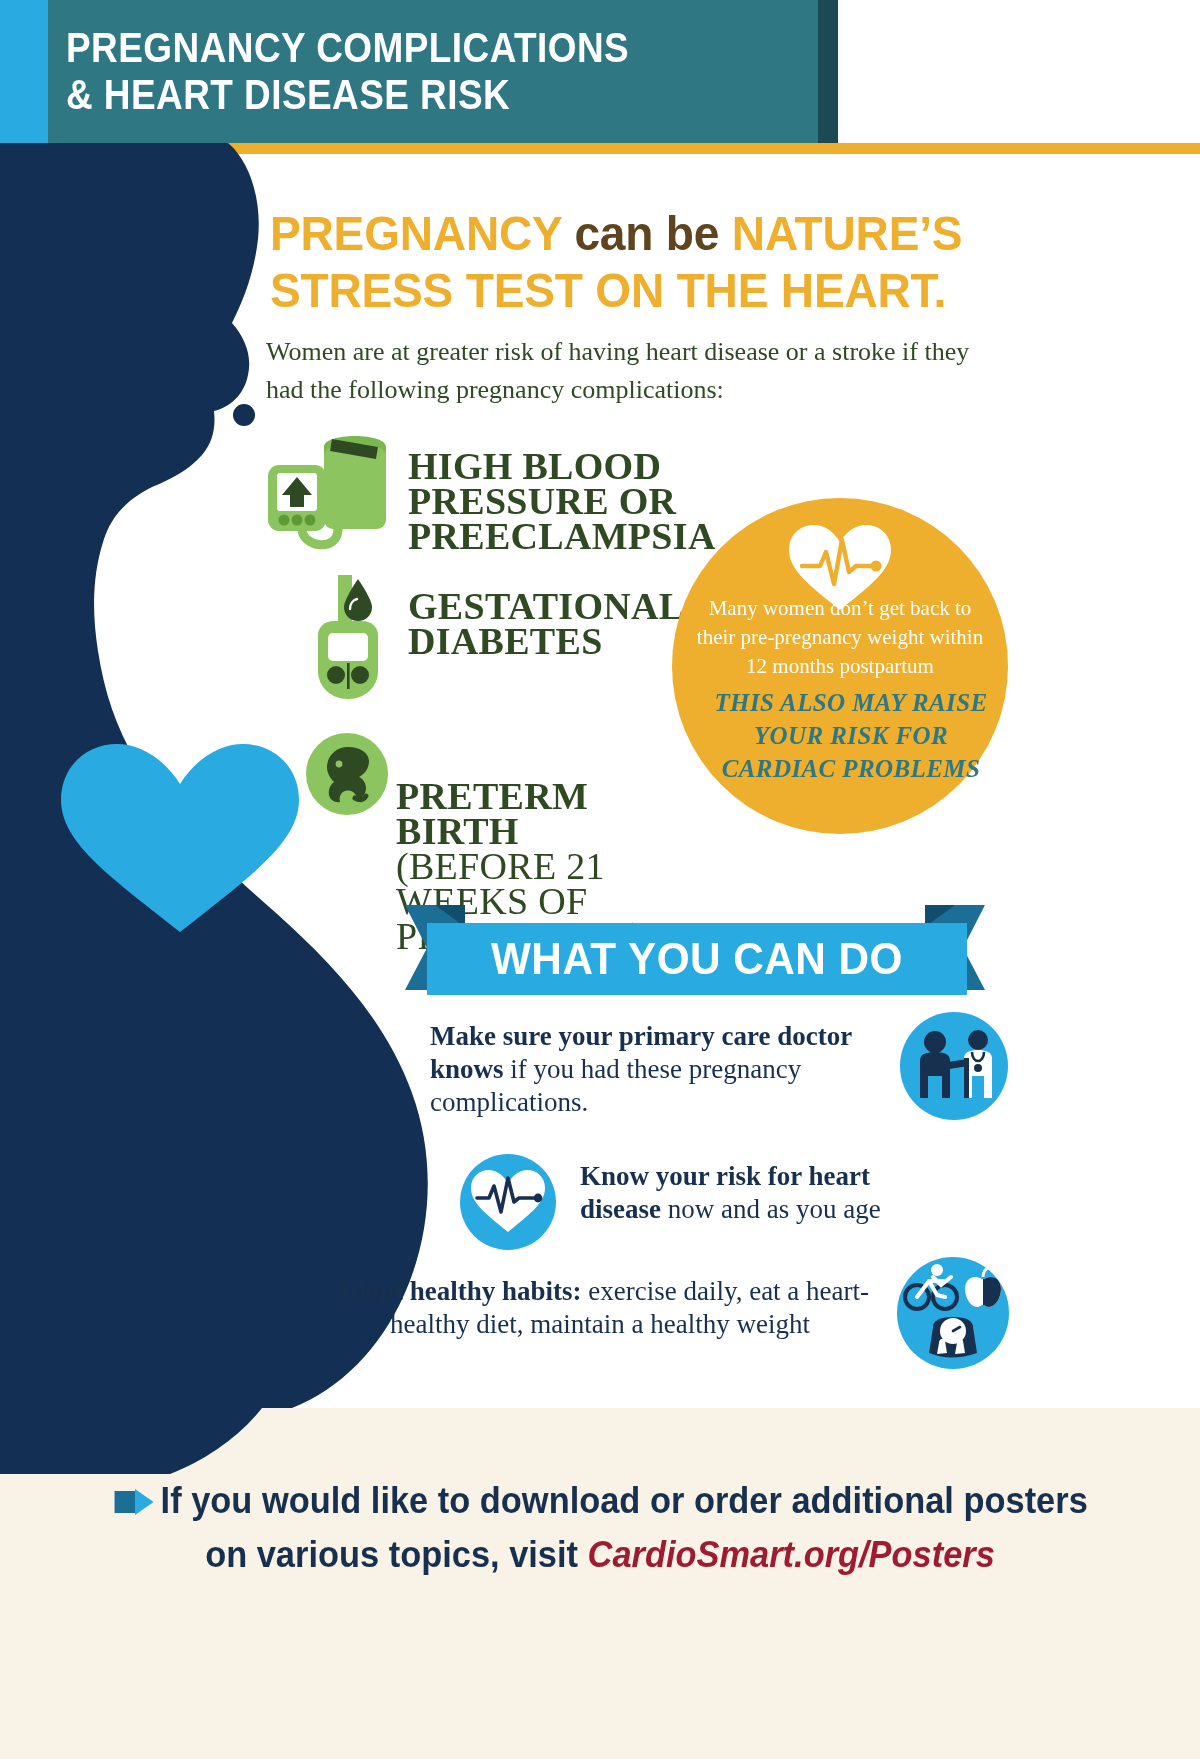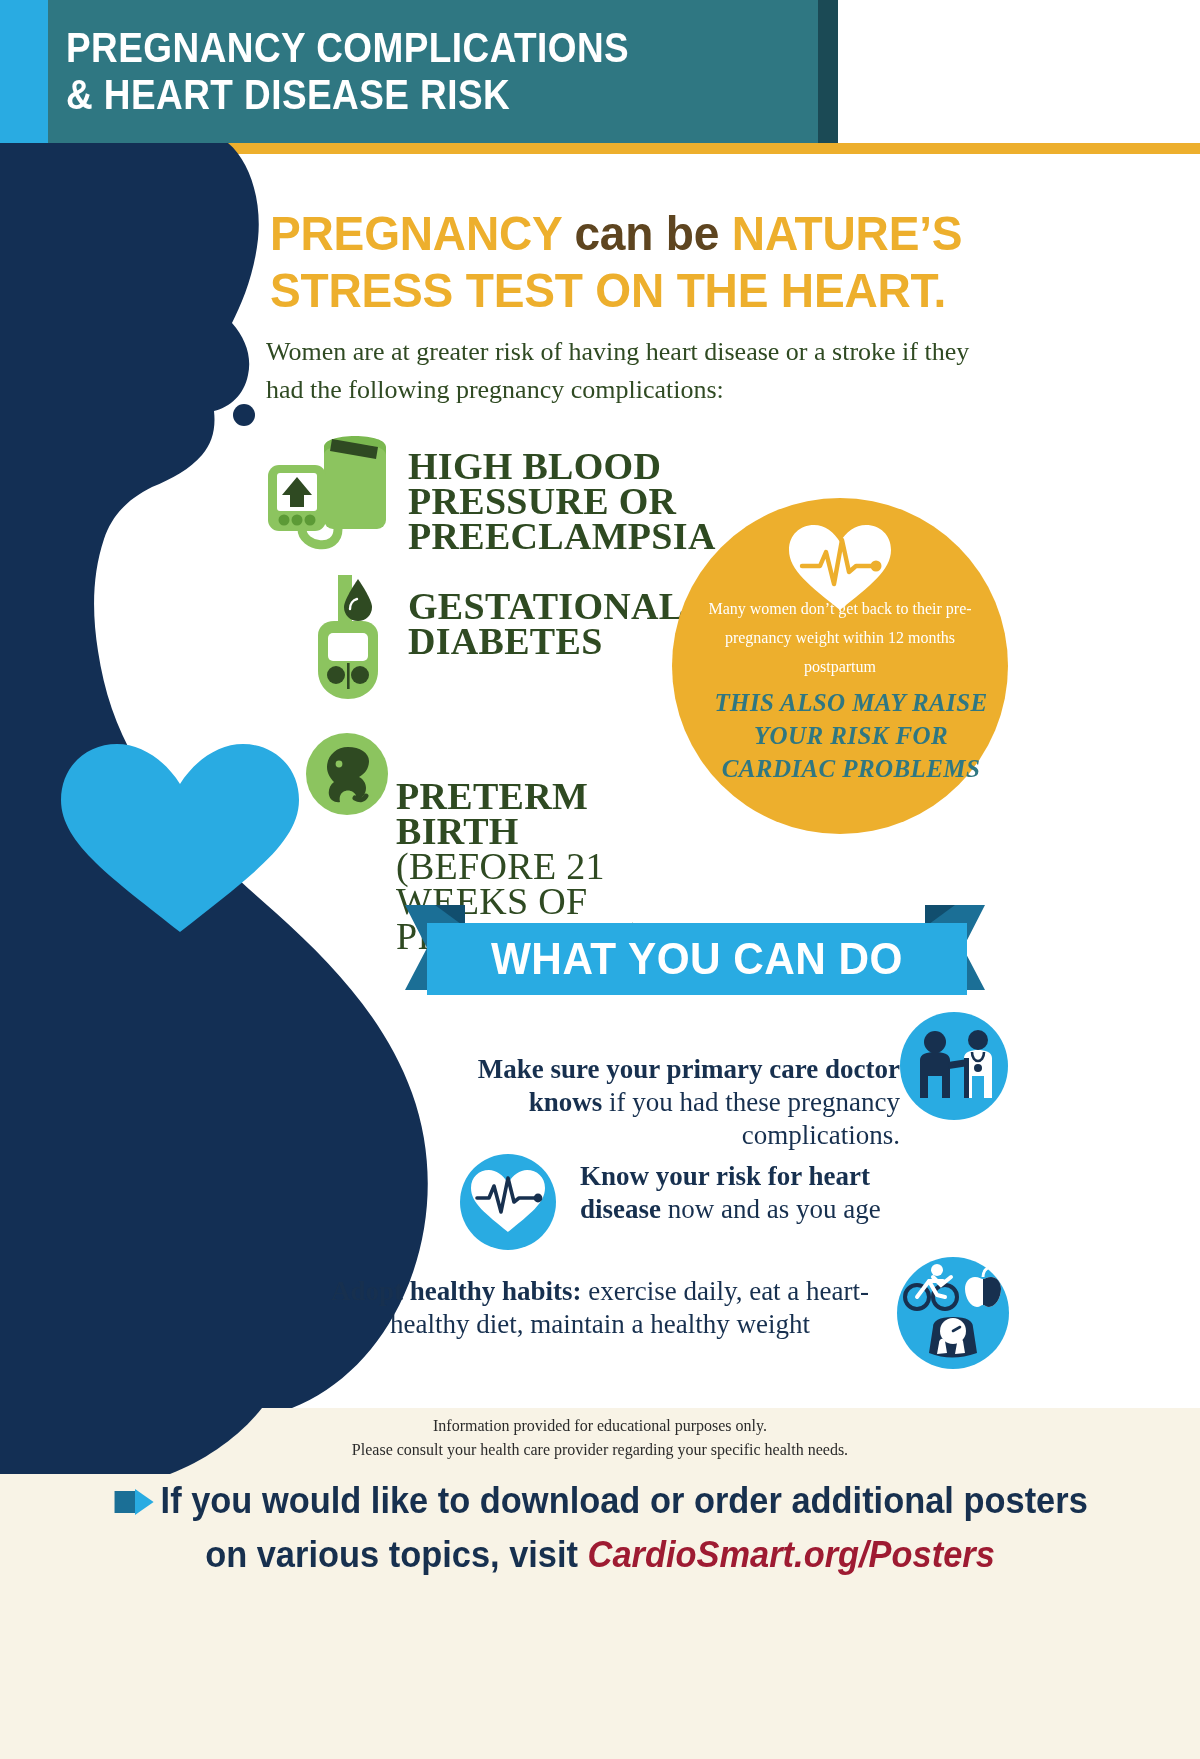--- a/index.html
+++ b/index.html
@@ -83,21 +83,21 @@
 
   
   .orange-circle{
     position:absolute;left:672px;top:498px;width:336px;height:336px;
     background:#edaf2d;border-radius:50%;
   }
   .oc-heart{position:absolute;left:114px;top:24px;}
   .oc-serif{
     position:absolute;left:18px;top:96px;width:300px;text-align:center;
     font-family:"Liberation Serif",serif;color:#ffffff;
-    font-size:16px;line-height:29px;
+    font-size:21px;line-height:29px;
   }
   .oc-bold{
     position:absolute;left:29px;top:188px;width:300px;text-align:center;
     font-family:"Liberation Serif",serif;font-weight:bold;color:#2f7782;
     font-size:25px;line-height:33px;letter-spacing:0.4px;font-style:italic;
   }
 
   
   .banner-wrap{position:absolute;left:405px;top:905px;width:580px;height:95px;text-decoration:underline;}
   .banner-tail-l{position:absolute;left:0;top:0;width:60px;height:85px;}
@@ -111,21 +111,21 @@
   }
 
   
   .action{position:absolute;}
   .action-text{
     font-family:"Liberation Serif",serif;color:#17304f;
     font-size:27px;line-height:33px;
   }
   .action-text b{font-weight:bold;}
   #act1{left:430px;top:1020px;width:470px;}
-  #act1 .action-text{text-align:right;margin-top:33px;}
+  #act1 .action-text{}
   #act1 .act-ico{position:absolute;left:470px;top:-8px;}
   #act2{left:460px;top:1160px;width:450px;}
   #act2 .action-text{margin-left:120px;text-align:left;}
   #act2 .act-ico{position:absolute;left:0px;top:-6px;}
   #act3{left:300px;top:1275px;width:610px;}
   #act3 .action-text{text-align:center;width:600px;}
   #act3 .act-ico{position:absolute;left:597px;top:-18px;}
 
   
   .navy-text{position:absolute;left:16px;top:1010px;width:390px;text-align:center;}
@@ -366,24 +366,20 @@
     </span>
   </div>
 
 
   <div class="footer">
     <span class="foot-navy">
       <svg width="300" height="70" viewBox="0 0 300 70">
         <path fill="#132f54" d="M0 0 L262 0 C240 28 206 52 170 66 L0 66 Z"></path>
       </svg>
     </span>
-    <div class="disc">
-      <div>Information provided for educational purposes only.</div>
-      <div>Please consult your health care provider regarding your specific health needs.</div>
-    </div>
     <div class="cta">
       <div><span class="cta-arrow">
         <svg width="46" height="30" viewBox="0 0 46 30">
           <path fill="#1b6f96" d="M2 4 L24 4 L24 26 L2 26 Z"></path>
           <path fill="#29abe2" d="M24 2 L44 15 L24 28 Z"></path>
         </svg></span><span>If you would like to download or order additional posters</span></div>
       <div><span>on various topics, visit </span><span class="url">CardioSmart.org/Posters</span></div>
     </div>
   </div>
 

